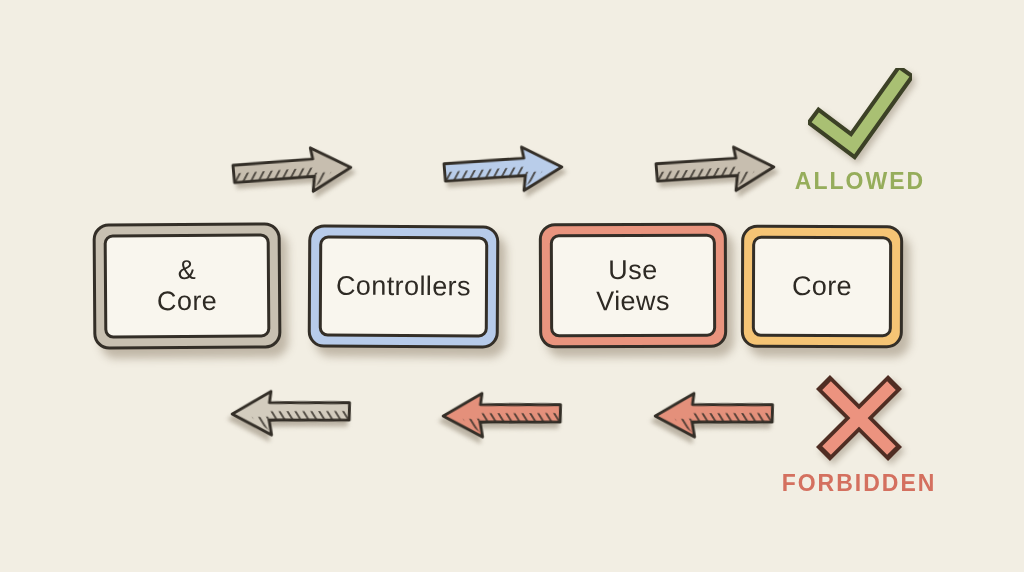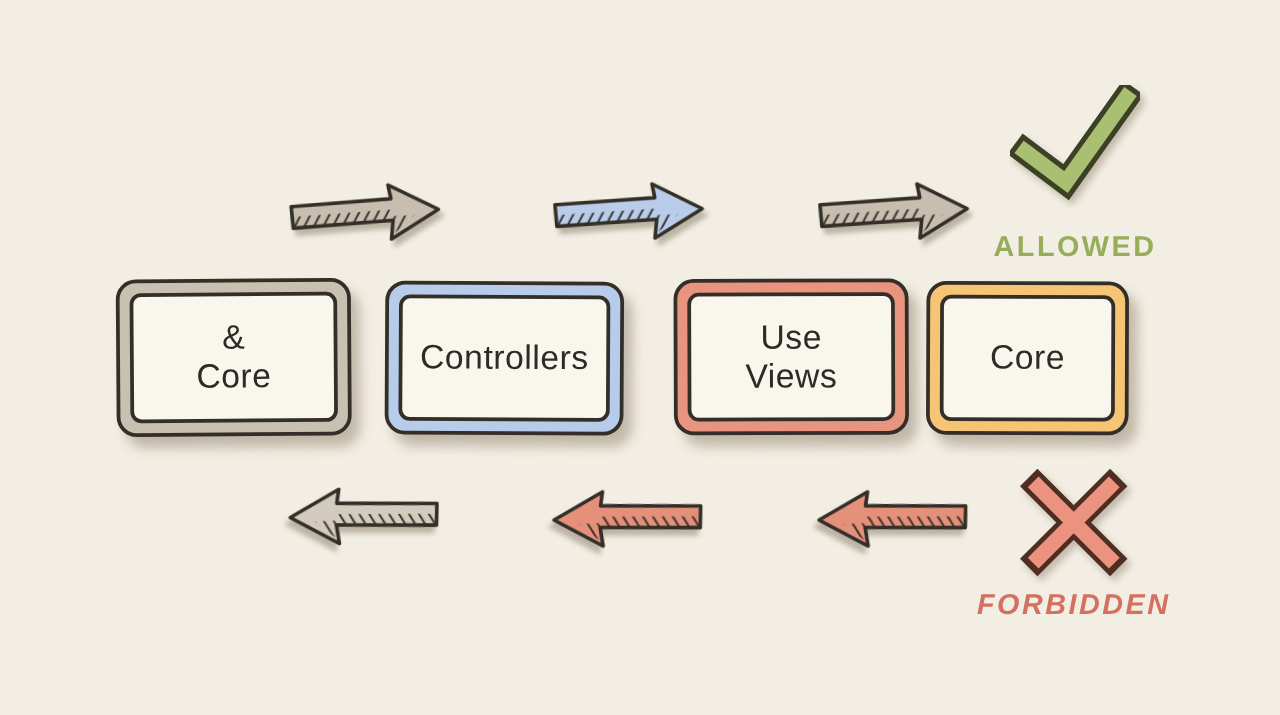--- a/index.html
+++ b/index.html
@@ -53,35 +53,35 @@
   .a3{left:650px;top:142px;width:130px;transform:rotate(-2deg);}
   .a4{left:226px;top:385px;width:130px;transform:scaleX(-1) rotate(2deg);}
   .a5{left:438px;top:387px;width:128px;transform:scaleX(-1) rotate(2deg);}
   .a6{left:650px;top:387px;width:128px;transform:scaleX(-1) rotate(2deg);}
 
   
   .legend{
     position:absolute;
     display:flex;flex-direction:column;align-items:center;
   }
-  .legend-allowed{left:792px;top:68px;width:136px;gap:16px;}
+  .legend-allowed{left:792px;top:68px;width:136px;}
   .legend-forbidden{left:788px;top:372px;width:142px;}
   .legend svg{filter:drop-shadow(3px 4px 3px rgba(122,108,88,.4));}
   .check-outline{fill:none;stroke:var(--check-outline,#3c4126);stroke-width:20;stroke-linecap:square;stroke-linejoin:miter;}
   .check-fill{fill:none;stroke:var(--check-green,#a9c073);stroke-width:12;stroke-linecap:square;stroke-linejoin:miter;}
   .x-outline{fill:none;stroke:var(--x-outline,#4f2d23);stroke-width:21;stroke-linecap:square;}
   .x-fill{fill:none;stroke:var(--x-red,#ec937f);stroke-width:13;stroke-linecap:square;}
   .legend-label{
     margin-top:6px;
     font-size:23px;
     font-weight:700;
     letter-spacing:2px;
   }
   .allowed-label{color:var(--allowed-text,#96ad5b);}
-  .forbidden-label{color:var(--forbidden-text,#d4705f);font-style:italic;}
+  .forbidden-label{color:var(--forbidden-text,#d4705f);}
 
   .defs-svg{position:absolute;width:0;height:0;}
 </style>
 </head>
 <body>
 
 <div class="canvas">
 
   <svg class="defs-svg" aria-hidden="true">
     <defs>

